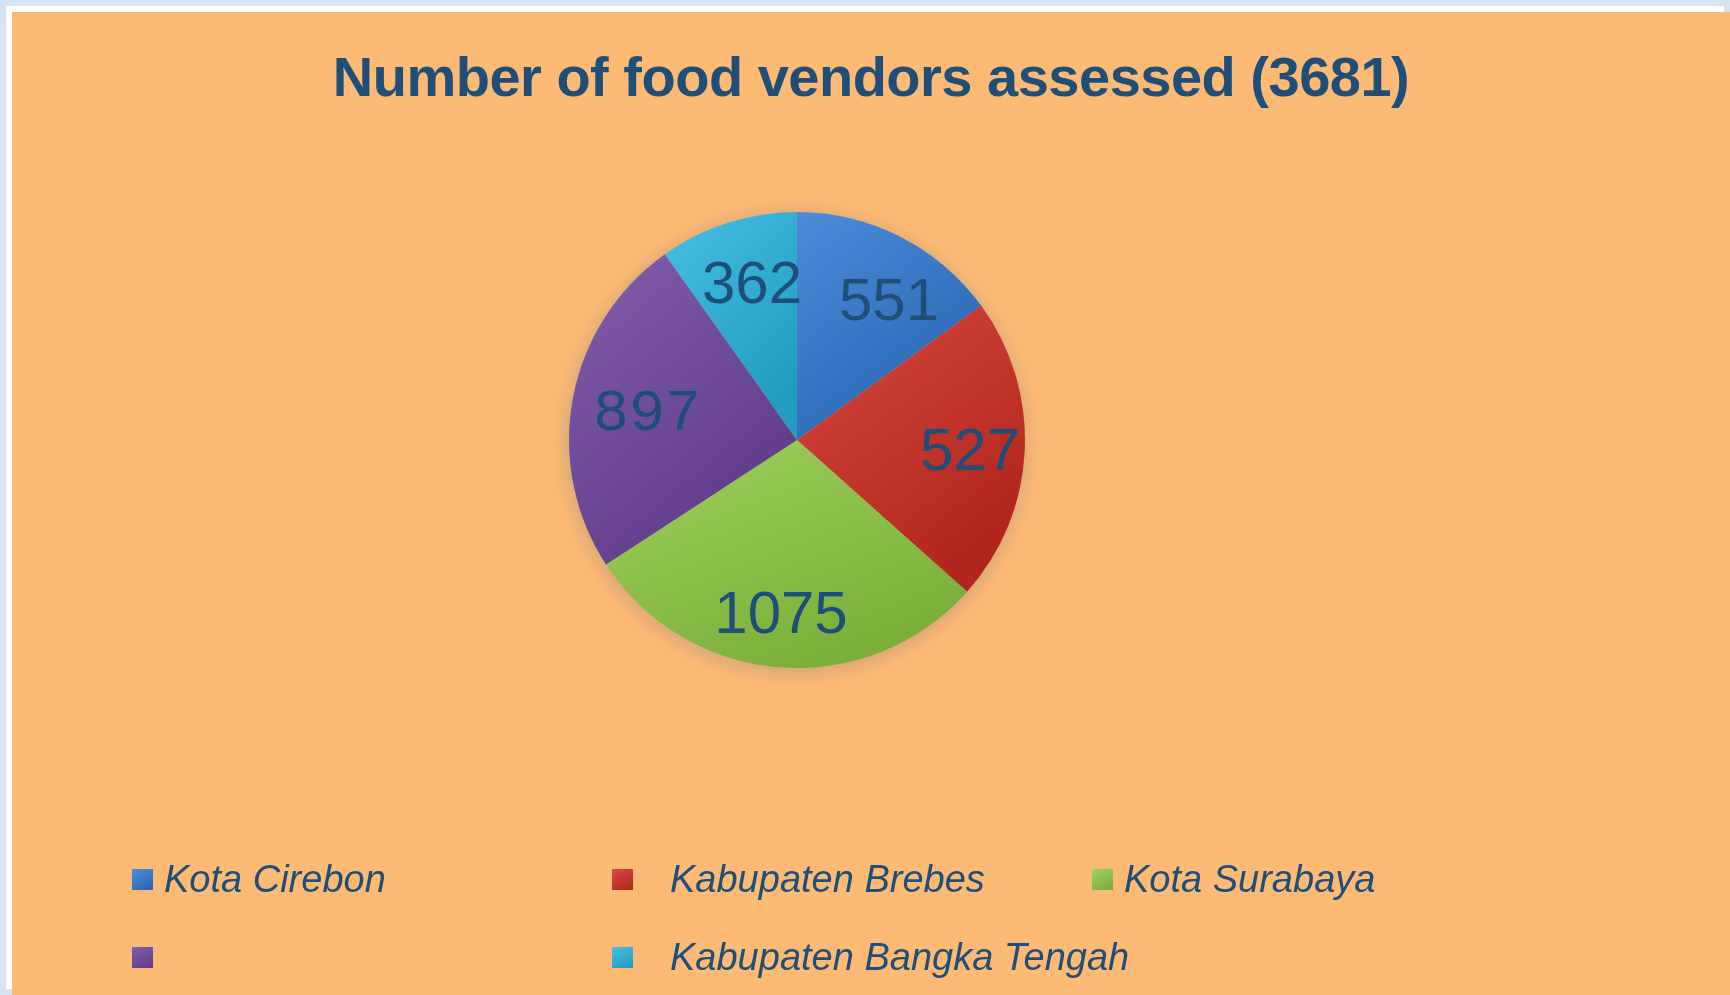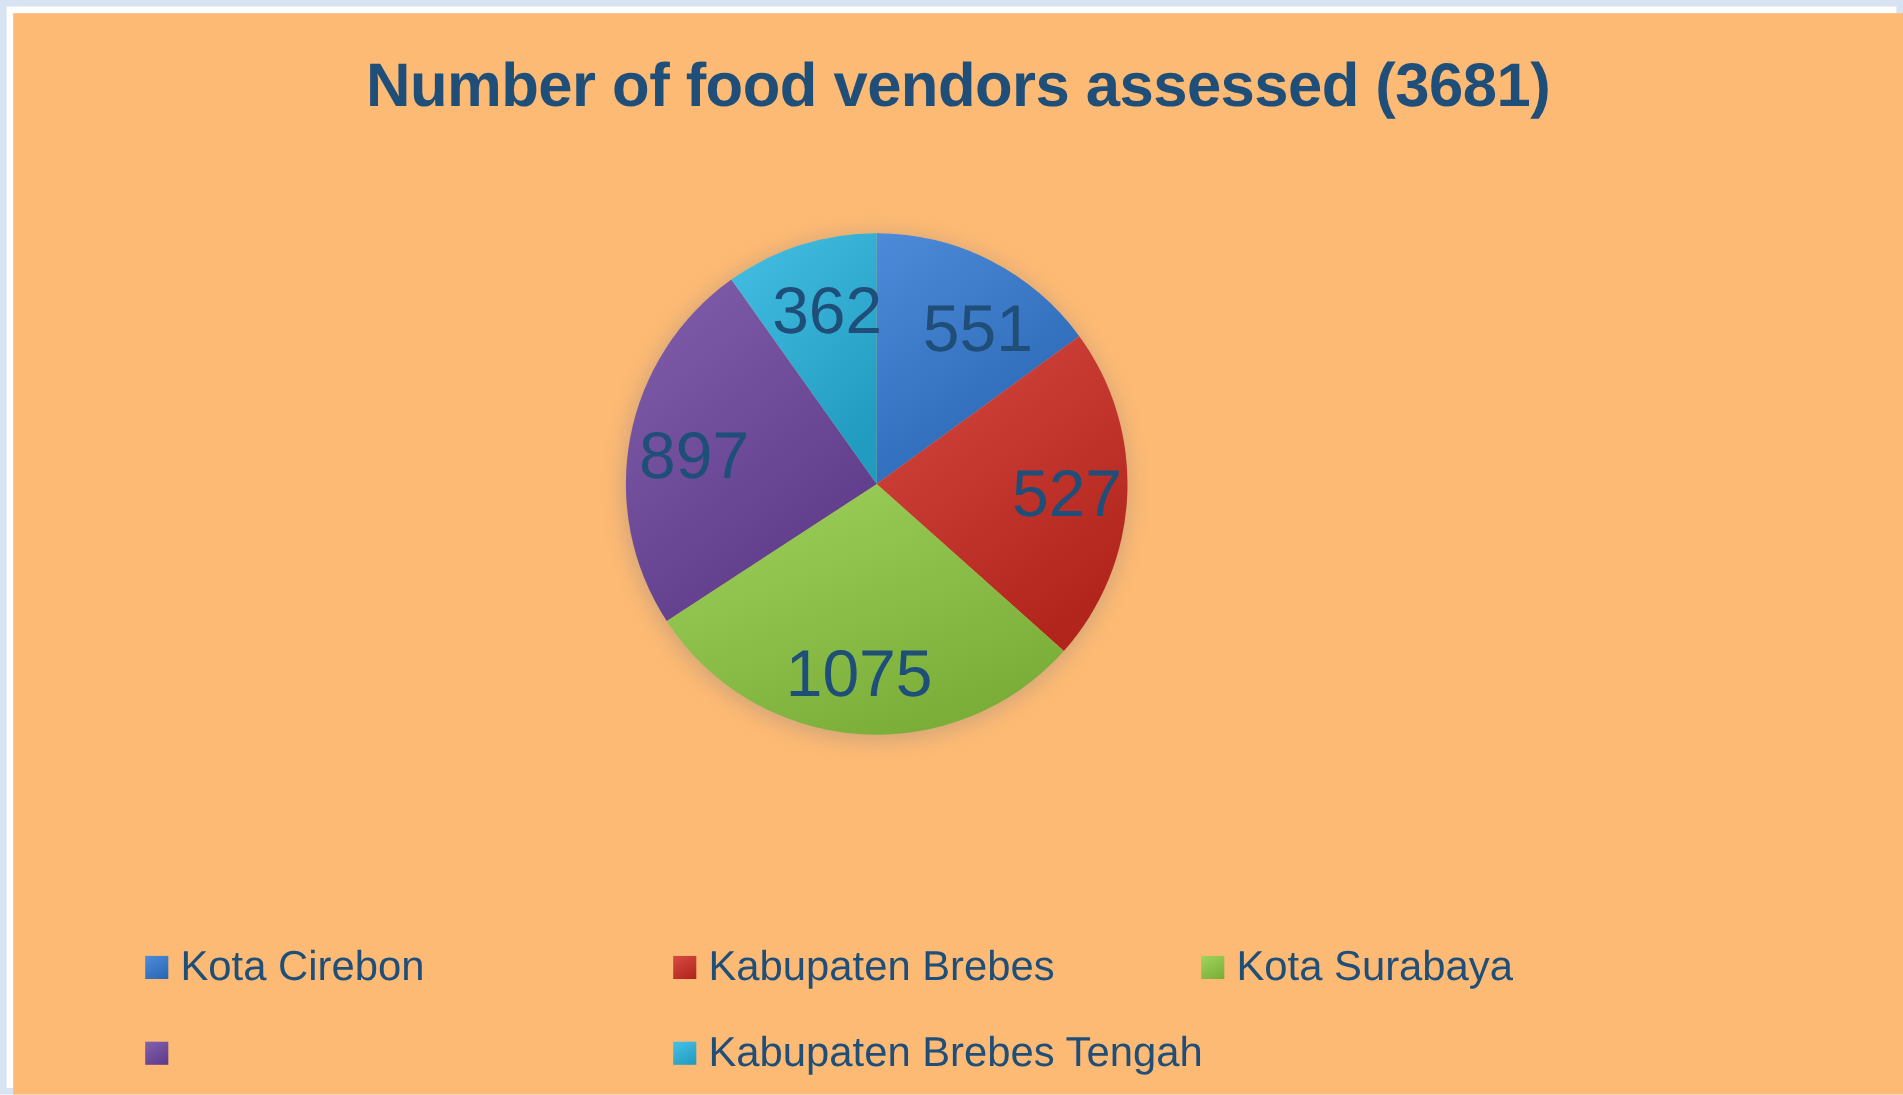--- a/index.html
+++ b/index.html
@@ -97,34 +97,35 @@
     display: flex;
     align-items: center;
     height: 78px;
   }
   .legend-item {
     display: flex;
     align-items: center;
     height: 78px;
   }
   .legend-item.col1 { width: 480px; }
-  .legend-item.col2 { width: 480px; }
+  .legend-item.col2 { width: 480px; gap: 26px; }
   .legend-item.col3 { width: 480px; text-align: center; }
   .legend-swatch {
     width: 21px;
     height: 21px;
     flex: 0 0 21px;
     margin-right: 11px;
   }
   .legend-label {
     font-size: 38px;
     color: #1f4e79;
     font-family: "Liberation Sans", sans-serif;
     white-space: nowrap;
     line-height: 1;
+    font-style: italic;
   }
 </style>
 </head>
 <body>
 
 <div id="slide-frame">
   <div id="chart-canvas">
 
     <div id="chart-title">Number of food vendors assessed (3681)</div>
 
@@ -158,21 +159,21 @@
             <path d="M 238 238 L 422.19 103.62 A 228 228 0 0 1 408.14 389.78 Z" fill="url(#grad-slice-1)"></path>
             <path d="M 238 238 L 408.14 389.78 A 228 228 0 0 1 47.06 362.61 Z" fill="url(#grad-slice-2)"></path>
             <path d="M 238 238 L 47.06 362.61 A 228 228 0 0 1 105.91 52.16 Z" fill="url(#grad-slice-3)"></path>
             <path d="M 238 238 L 105.91 52.16 A 228 228 0 0 1 238.00 10.00 Z" fill="url(#grad-slice-4)"></path>
           </g>
       </svg>
       <div id="pie-labels">
           <div class="data-label" style="left: 330px; top: 97px; text-align: center;">551</div>
           <div class="data-label" style="left: 411px; top: 247px;">527</div>
           <div class="data-label" style="left: 222px; top: 410px;">1075</div>
-          <div class="data-label" style="left: 72px; top: 212px;">897</div>
+          <div class="data-label" style="left: 88px; top: 212px; font-family: Liberation Mono, monospace;">897</div>
           <div class="data-label" style="left: 193px; top: 80px;">362</div>
         </div>
     </div>
 
     <div id="legend">
         <div class="legend-row">
           <div class="legend-item col1">
             <span class="legend-swatch" style="background: linear-gradient(150deg, rgb(79, 141, 219), rgb(39, 101, 179));"></span>
             <span class="legend-label">Kota Cirebon</span>
           </div>
@@ -184,19 +185,19 @@
             <span class="legend-swatch" style="background: linear-gradient(150deg, rgb(160, 212, 95), rgb(120, 172, 55));"></span>
             <span class="legend-label">Kota Surabaya</span>
           </div>
         </div>
         <div class="legend-row">
           <div class="legend-item col1">
             <span class="legend-swatch" style="background: linear-gradient(150deg, rgb(132, 97, 174), rgb(92, 57, 134));"></span>
           </div>
           <div class="legend-item col2">
             <span class="legend-swatch" style="background: linear-gradient(150deg, rgb(71, 194, 230), rgb(31, 154, 190));"></span>
-            <span class="legend-label">Kabupaten Brebes Tengah</span>
+            <span class="legend-label">Kabupaten Bangka Tengah</span>
           </div>
         </div>
       </div>
 
   </div>
 </div>
 
 </body></html>

